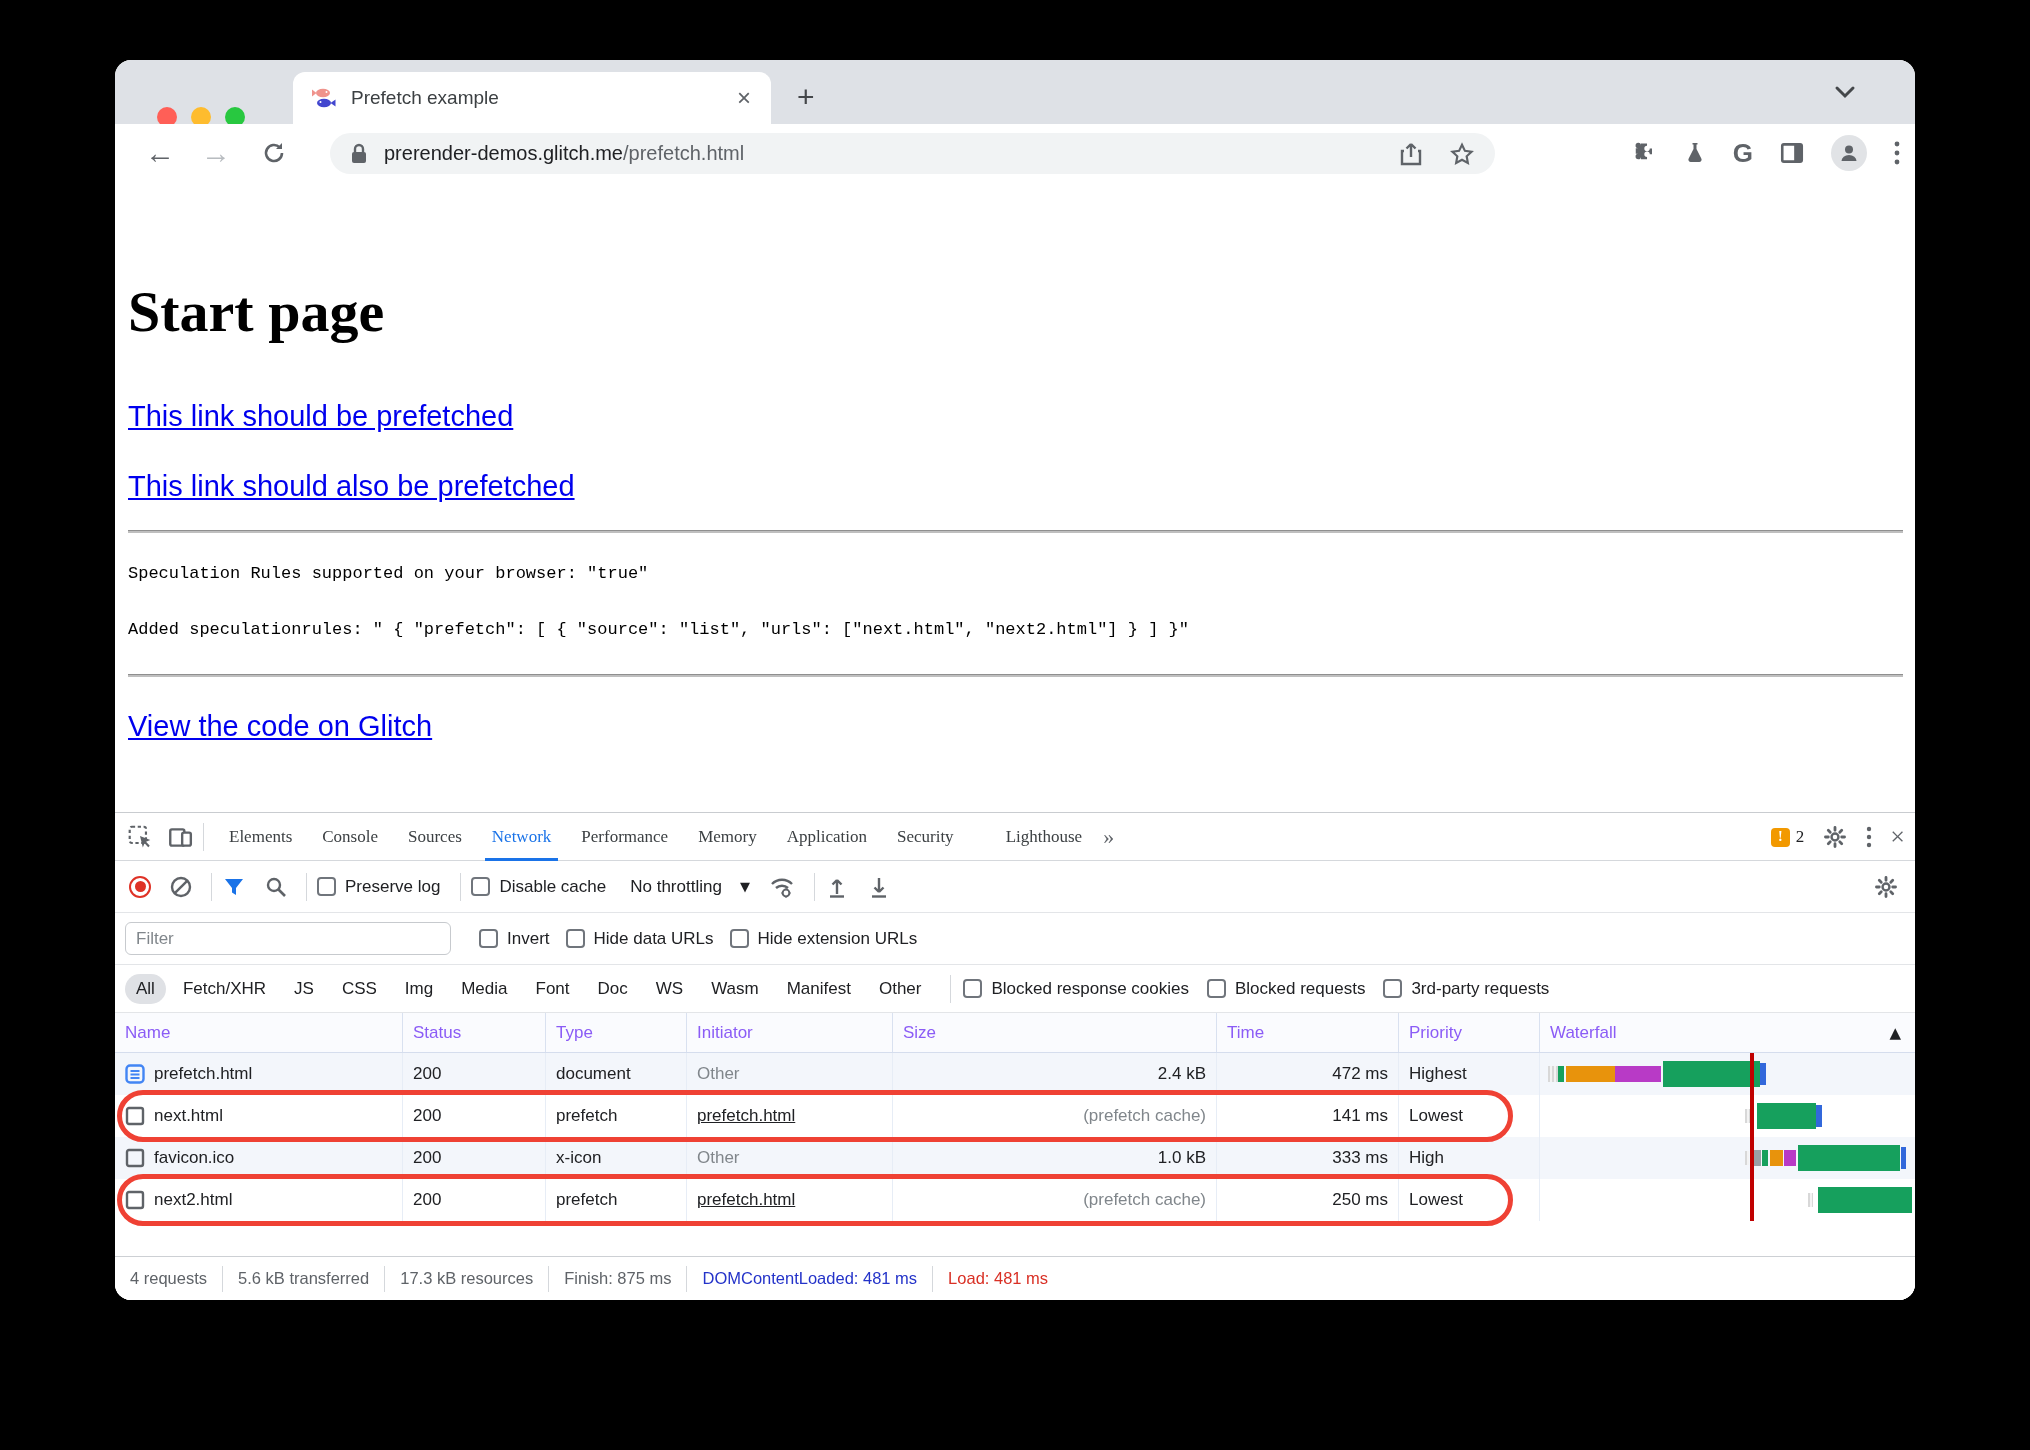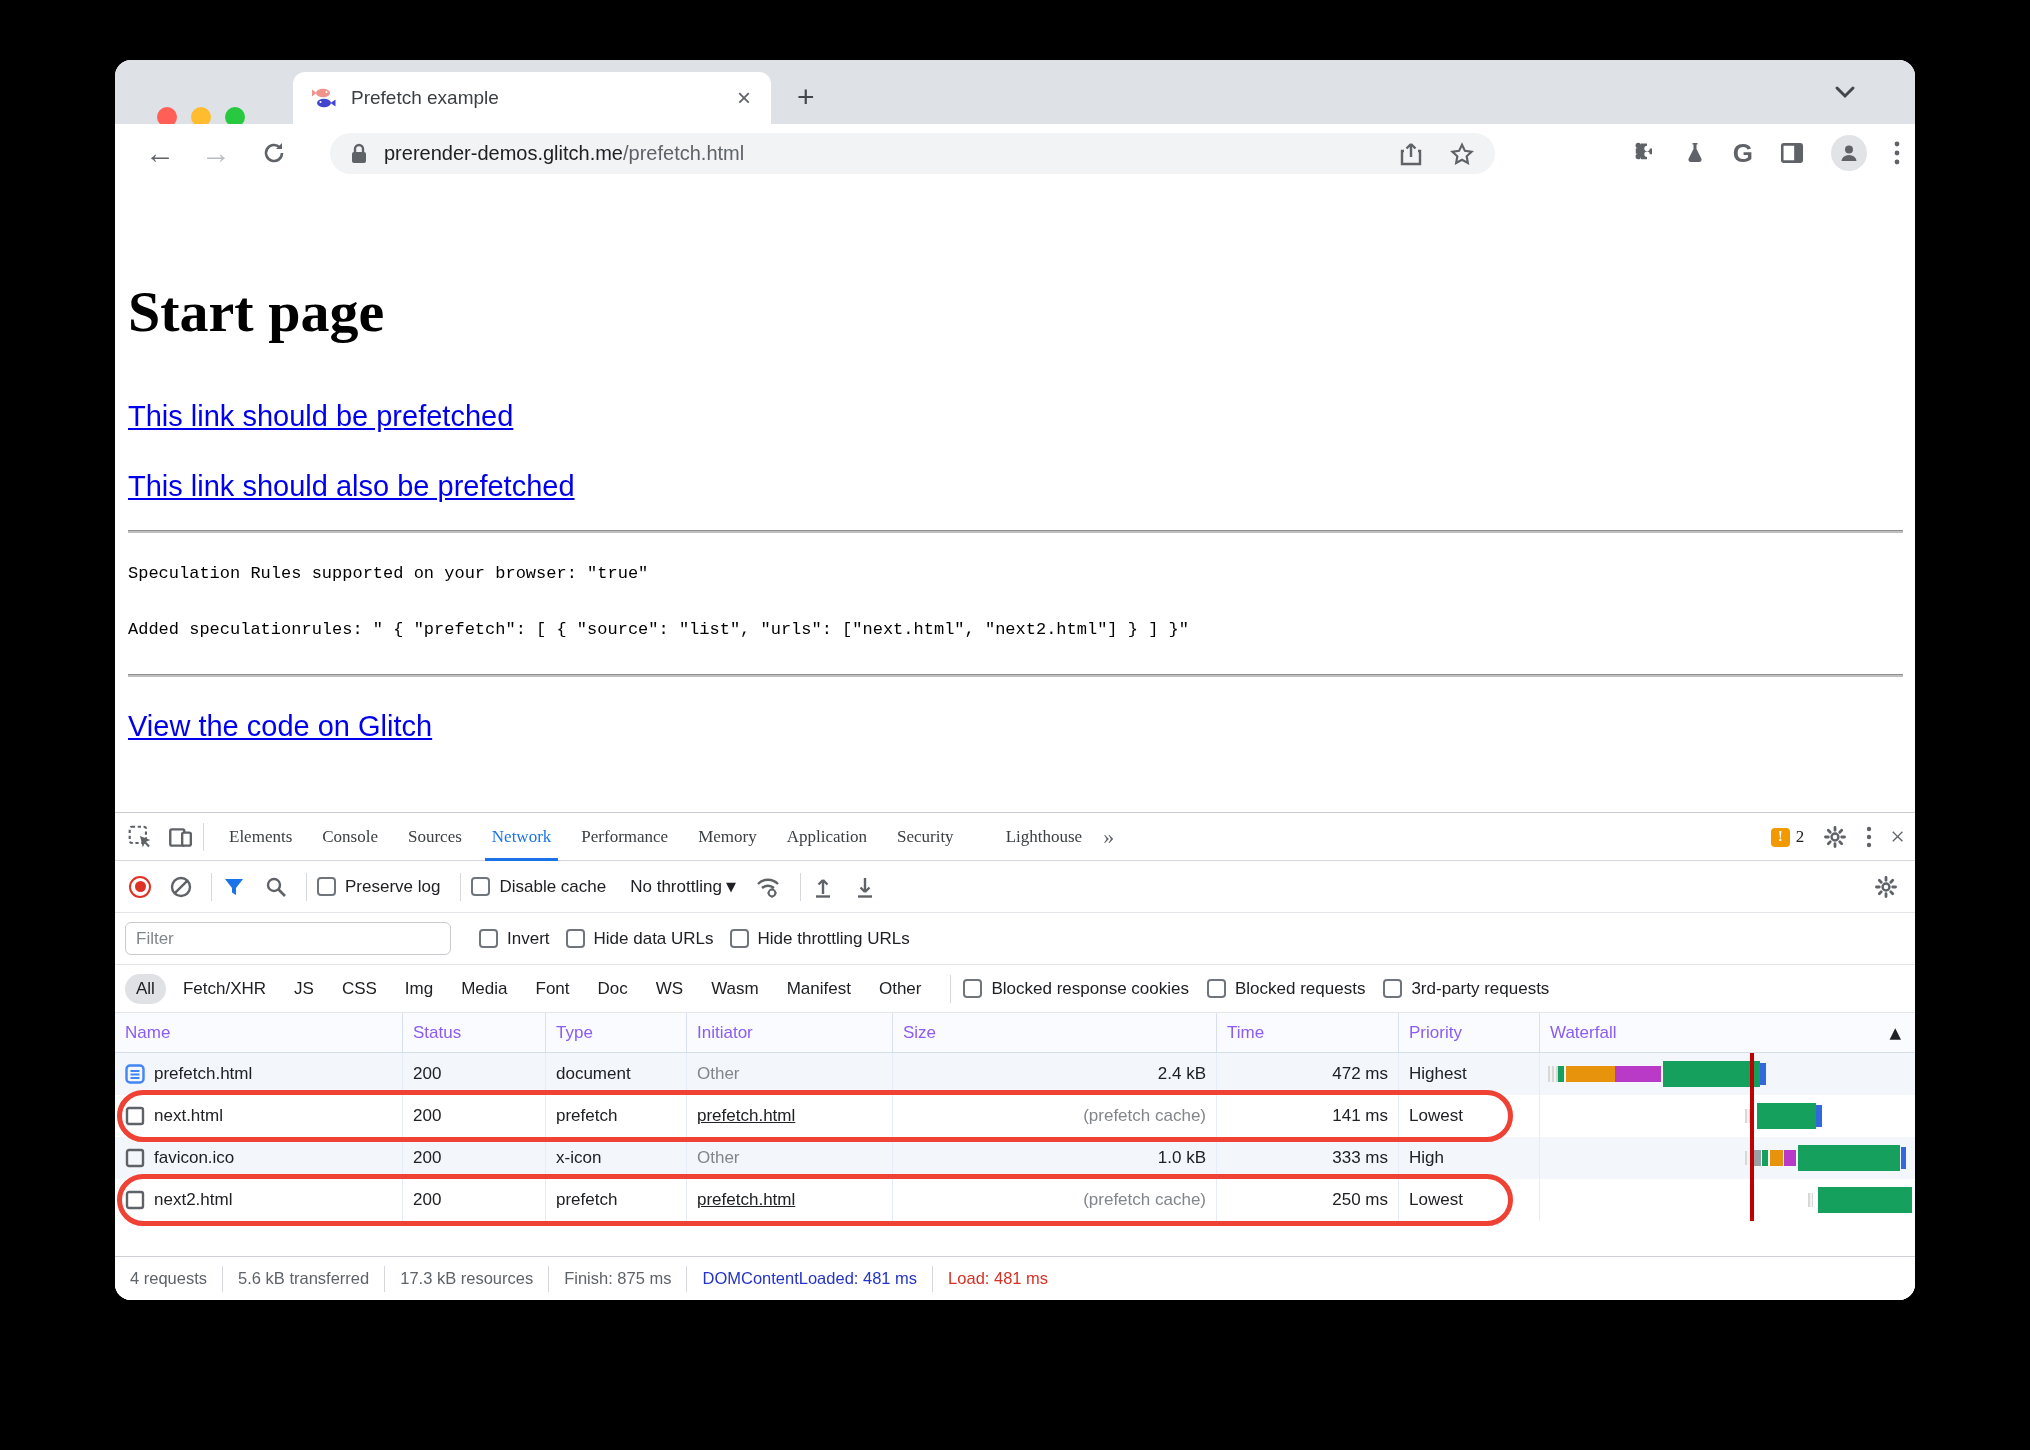--- a/index.html
+++ b/index.html
@@ -62,21 +62,21 @@
   .warn-badge { display:flex; align-items:center; gap:6px; }
   .warn-icn { width:19px; height:19px; background:#f29900; border-radius:4px; color:#fff; font-size:14px; font-weight:bold;
     display:flex; align-items:center; justify-content:center; }
   .x-glyph { font-size:26px; color:#5f6368; }
 
   .dt-toolbar { height:52px; border-bottom:1px solid #e3e5e8; padding-left:14px; position:relative; }
   .rec { width:22px; height:22px; border:2.5px solid #df3226; border-radius:50%; display:flex; align-items:center; justify-content:center; }
   .rec-dot { width:11px; height:11px; background:#df3226; border-radius:50%; }
   .chk { width:19px; height:19px; border:2px solid #70757c; border-radius:4px; background:#fff; flex:0 0 auto; }
   .chklbl { margin:0 10px 0 9px; color:#202124; }
-  .throttle { margin-left:14px; display:flex; align-items:center; gap:4px; }
+  .throttle { margin-left:14px; display:flex; align-items:center; gap:18px; }
   .dd-glyph { font-size:13px; color:#202124; font-family:"DejaVu Sans",sans-serif; }
   .dt-toolbar .far-right { position:absolute; right:16px; }
   .gap18 { margin-left:18px; }
 
   .dt-filterrow { height:52px; border-bottom:1px solid #e3e5e8; padding-left:10px; }
   .filter-input { width:326px; height:33px; border:1px solid #c7cace; border-radius:6px; padding:0 10px;
     font-size:17px; color:#202124; font-family:"Liberation Sans",sans-serif; outline:none; }
   .filter-input::placeholder { color:#80868b; }
   .fchk { display:flex; align-items:center; margin-left:28px; }
 
@@ -339,21 +339,21 @@
       <span class="fchk">
           <span class="chk"></span>
         <span class="chklbl">Invert</span>
         </span>
       <span class="fchk" style="margin-left:6px;">
           <span class="chk"></span>
         <span class="chklbl">Hide data URLs</span>
         </span>
       <span class="fchk" style="margin-left:6px;">
           <span class="chk"></span>
-        <span class="chklbl">Hide throttling URLs</span>
+        <span class="chklbl">Hide extension URLs</span>
         </span>
     </div>
 
     <div class="dt-pills dt-row">
       <span class="pill active">All</span>
       <span class="pill">Fetch/XHR</span>
       <span class="pill">JS</span>
       <span class="pill">CSS</span>
       <span class="pill">Img</span>
       <span class="pill">Media</span>

